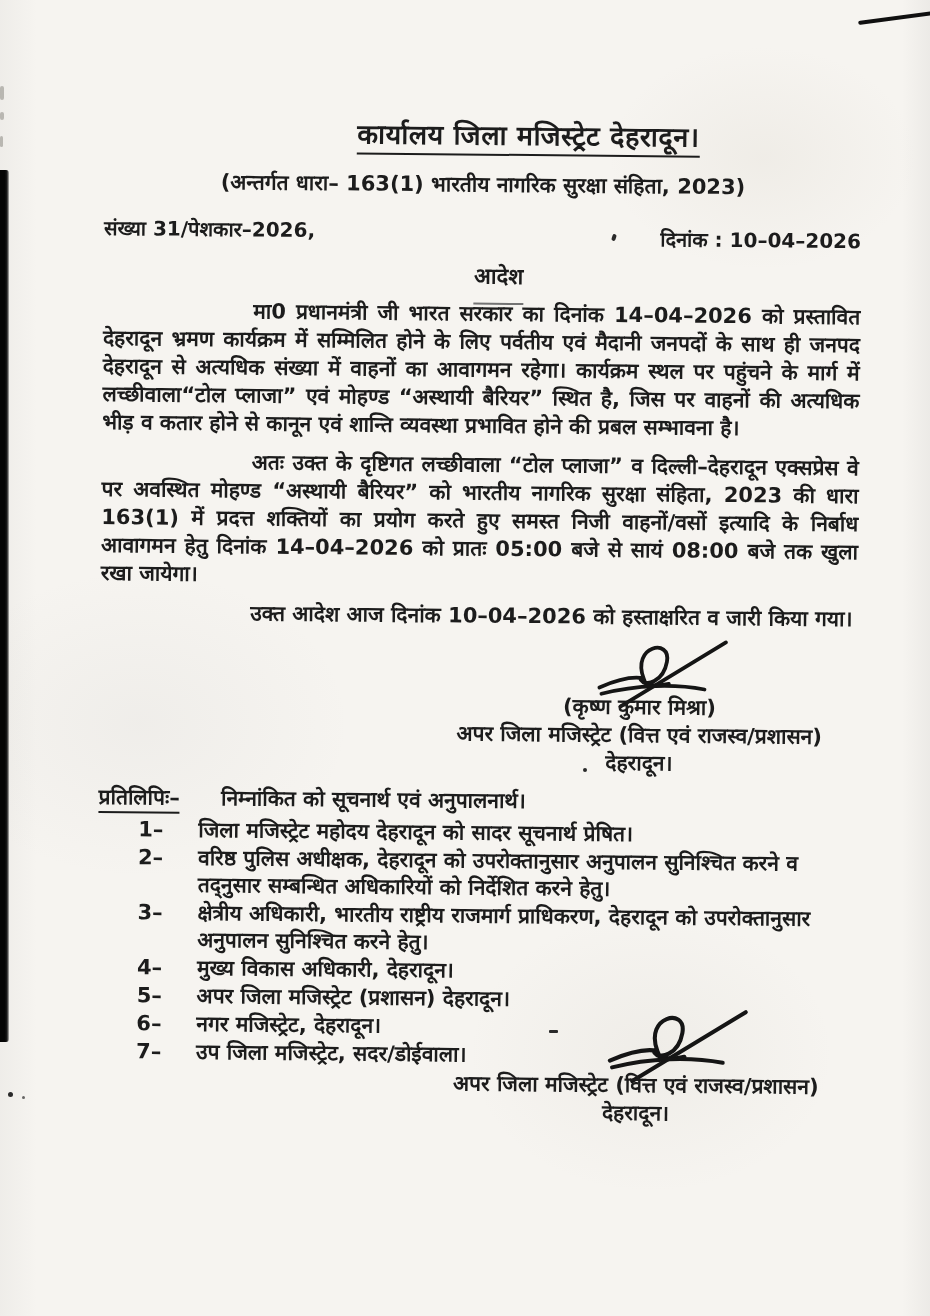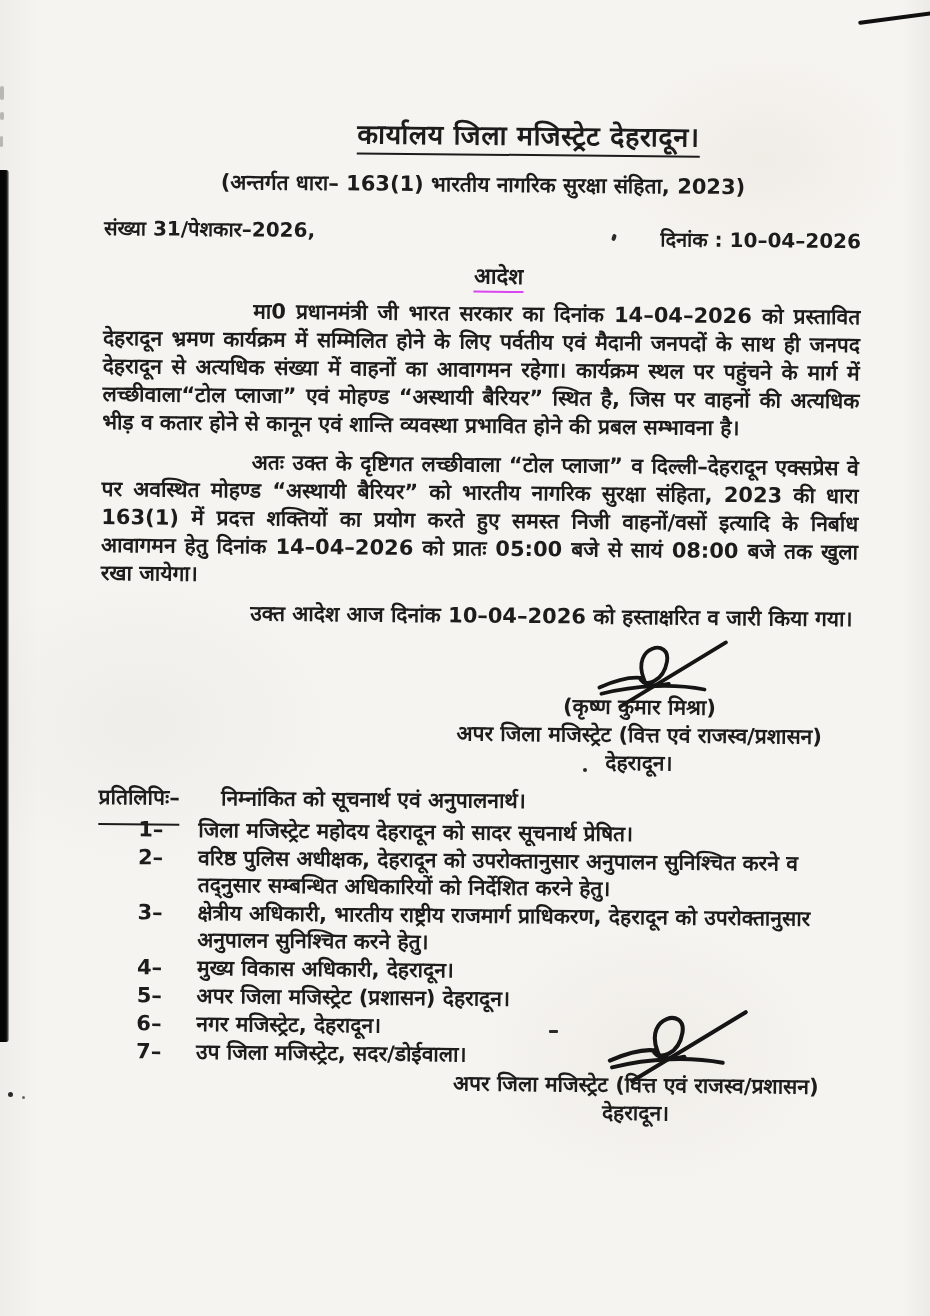--- a/index.html
+++ b/index.html
@@ -37,34 +37,34 @@
     font-size:21px; font-weight:700;
   }
 
   .refline{ left:105px; top:214px; width:757px; font-size:20px; font-weight:600; }
   .refline .date{ position:absolute; right:0; top:6px; }
 
   .order-heading{
     left:105px; top:256px; width:790px; text-align:center;
     font-size:22px; font-weight:700;
   }
-  .order-heading span{ border-bottom:2px solid #d946ef; padding-bottom:2px; }
+  .order-heading span{ border-bottom:2px solid #737373; padding-bottom:14px; }
 
   .body-block{ left:105px; top:296px; width:757px; font-size:21px; font-weight:600; line-height:28px; text-align:justify; }
   .para{ text-indent:150px; margin-bottom:11px; }
   .para .b{ font-weight:800; }
 
   .sig-block{ width:450px; text-align:center; font-size:21px; font-weight:600; line-height:28px; }
   .sig1{ left:420px; top:688px; }
   .sig2{ left:420px; top:1066px; }
   .sig-svg{ position:absolute; }
   .sig-svg path{ fill:none; stroke:#151515; stroke-width:3.6; stroke-linecap:round; }
 
   .copy-line{ left:105px; top:782px; font-size:21px; font-weight:700; }
-  .copy-line .copy-label{ border-bottom:2px solid #1c1c1c; padding-bottom:14px; margin-right:34px; }
+  .copy-line .copy-label{ border-bottom:2px solid #1c1c1c; padding-bottom:2px; margin-right:34px; }
   .copy-line .copy-subject{ font-weight:600; }
 
   .copy-list{ left:145px; top:816px; width:715px; font-size:21px; font-weight:600; line-height:27px; }
   .copy-row{ display:flex; margin-bottom:1px; }
   .copy-row .num{ width:60px; flex:0 0 60px; }
   .copy-row .txt{ width:655px; }
 
   
   .bar-left{ left:0; top:170px; width:9px; height:872px;
     background:linear-gradient(90deg,#050505 55%, #1c1c1c 78%, rgba(20,20,20,.25));

